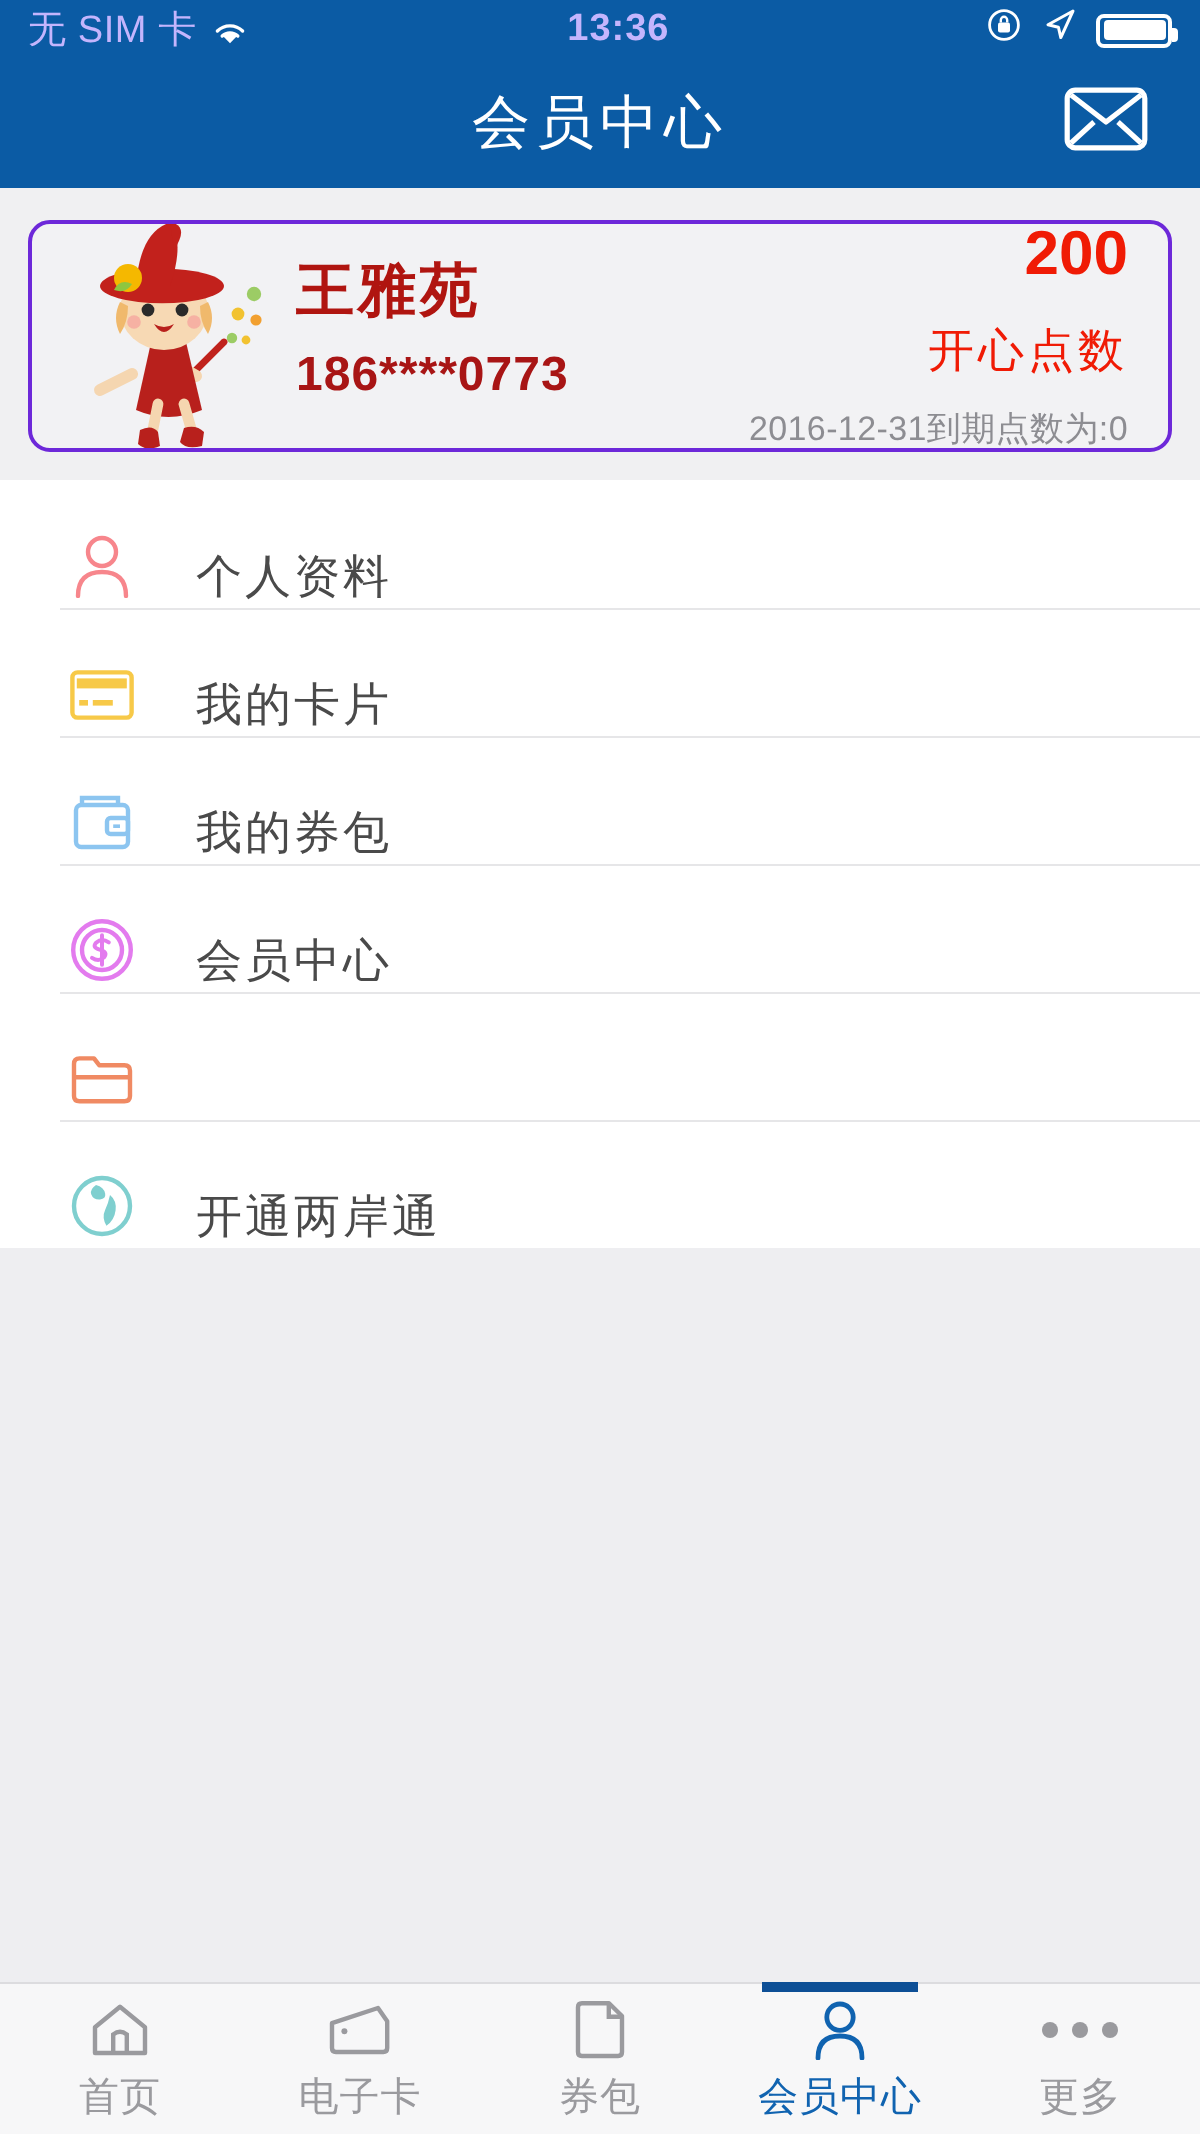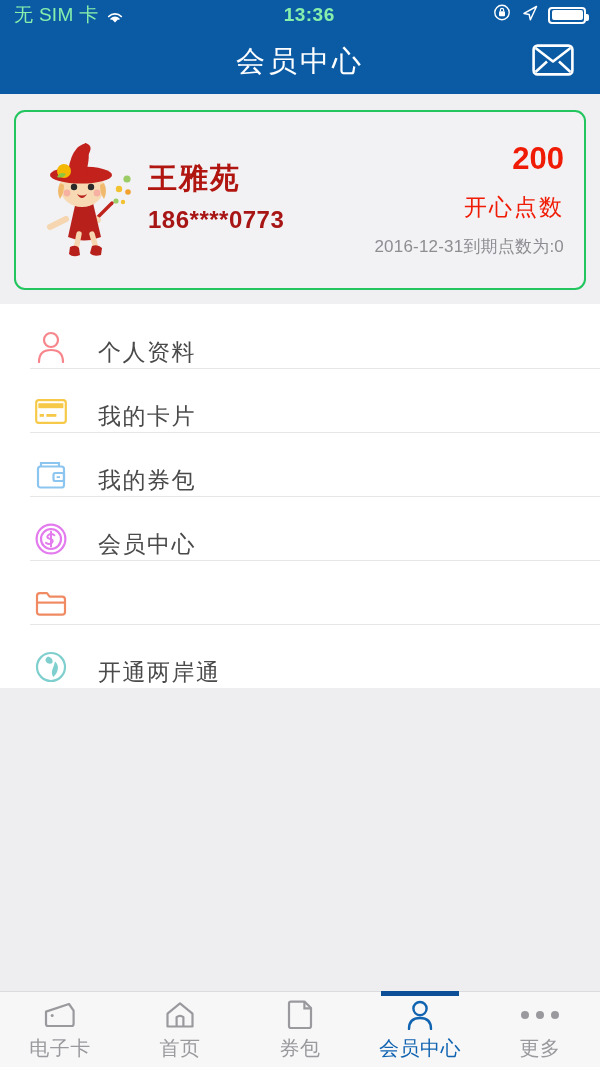--- a/index.html
+++ b/index.html
@@ -7,21 +7,21 @@
   body {
     font-family:"Liberation Sans","DejaVu Sans",sans-serif;
     background:#eeeef1;
     overflow:hidden;
     position:relative;
   }
   .phone { width:600px; height:1067px; position:relative; display:flex; flex-direction:column; }
 
   
   .statusbar {
-    height:30px; background:#0b5ba4; color:#86efac;
+    height:30px; background:#0b5ba4; color:#c4b5fd;
     display:flex; align-items:center; padding:0 14px;
     font-size:19px; letter-spacing:.3px; flex:0 0 30px;
   }
   .sb-left { display:flex; align-items:center; gap:7px; }
   .sb-center { flex:1; text-align:center; font-size:19px; font-weight:600; letter-spacing:.5px;}
   .sb-right { display:flex; align-items:center; gap:9px; }
   .wifi-ico { display:inline-block; width:20px; height:15px; position:relative; }
   .batt { width:38px; height:17px; border:2px solid #fff; border-radius:4px; position:relative; }
   .batt::after { content:""; position:absolute; right:-5px; top:5px; width:3px; height:7px; background:#fff; border-radius:0 2px 2px 0;}
   .batt i { position:absolute; inset:1.5px; background:#fff; border-radius:2px; display:block;}
@@ -31,22 +31,22 @@
     height:64px; background:#0b5ba4; color:#fff;
     display:flex; align-items:center; justify-content:center;
     position:relative; flex:0 0 64px;
   }
   .nav-title { font-size:29px; letter-spacing:3px; font-weight:400; }
   .nav-mail { position:absolute; right:26px; top:50%; transform:translateY(-50%); cursor:pointer; }
 
   
   .card-wrap { background:#f0f0f2; padding:16px 14px 14px 14px; flex:0 0 auto; }
   .member-card {
-    border:2px solid #22c55e; border-radius:11px;
-    background:#f2f2f4; height:180px;
+    border:2px solid #6d28d9; border-radius:11px;
+    background:#f2f2f4; height:116px;
     display:flex; align-items:center; position:relative; overflow:hidden;
   }
   .avatar { width:120px; height:130px; flex:0 0 120px; position:relative; margin-left:8px;}
   .mc-mid { flex:1; display:flex; flex-direction:column; justify-content:center; padding-left:4px; margin-top:-6px;}
   .mc-name { font-size:29px; color:#b01510; font-weight:600; letter-spacing:2px; line-height:1.25;}
   .mc-phone { font-size:24px; color:#a81515; font-weight:700; letter-spacing:.5px; margin-top:9px;}
   .mc-right { text-align:right; padding-right:20px; display:flex; flex-direction:column; align-items:flex-end; justify-content:center;}
   .mc-points { font-size:31px; color:#f01b05; font-weight:600; line-height:1.1;}
   .mc-points-label { font-size:23px; color:#f01b05; letter-spacing:2px; margin-top:16px;}
   .mc-expire { font-size:17px; color:#8d8d92; margin-top:12px; letter-spacing:.2px;}
@@ -264,36 +264,36 @@
     </div>
 
   </div>
 
   <div class="filler"></div>
 
   <div class="tabbar">
 
     <div class="tab">
       <span class="tab-ico">
+        <svg width="30" height="28" viewBox="0 0 30 28">
+          <path d="M2.5 12.6 L15 2.4 L27.5 12.6 L27.5 25.5 L2.5 25.5 Z" stroke="#9a9a9e" stroke-width="2.2" fill="none" stroke-linejoin="round"></path>
+          <path d="M11.6 25.5 L11.6 16.2 Q15 13.6 18.4 16.2 L18.4 25.5" stroke="#9a9a9e" stroke-width="2.2" fill="none"></path>
+        </svg>
+      </span>
+      <span class="tab-label">首页</span>
+    </div>
+
+    <div class="tab">
+      <span class="tab-ico">
         <svg width="32" height="26" viewBox="0 0 32 26">
           <path d="M2 9.6 L25 2 L29.6 8.6 L29.6 22 Q29.6 24 27.6 24 L4 24 Q2 24 2 22 Z" stroke="#9a9a9e" stroke-width="2.2" fill="none" stroke-linejoin="round"></path>
           <circle cx="8.2" cy="13.6" r="1.5" fill="#9a9a9e"></circle>
         </svg>
       </span>
       <span class="tab-label">电子卡</span>
-    </div>
-
-    <div class="tab">
-      <span class="tab-ico">
-        <svg width="30" height="28" viewBox="0 0 30 28">
-          <path d="M2.5 12.6 L15 2.4 L27.5 12.6 L27.5 25.5 L2.5 25.5 Z" stroke="#9a9a9e" stroke-width="2.2" fill="none" stroke-linejoin="round"></path>
-          <path d="M11.6 25.5 L11.6 16.2 Q15 13.6 18.4 16.2 L18.4 25.5" stroke="#9a9a9e" stroke-width="2.2" fill="none"></path>
-        </svg>
-      </span>
-      <span class="tab-label">首页</span>
     </div>
 
     <div class="tab">
       <span class="tab-ico">
         <svg width="26" height="30" viewBox="0 0 26 30">
           <path d="M2 3.6 Q2 1.6 4 1.6 L17.5 1.6 L24 8 L24 26 Q24 28 22 28 L4 28 Q2 28 2 26 Z" stroke="#9a9a9e" stroke-width="2.2" fill="none" stroke-linejoin="round"></path>
           <path d="M17.4 2 L17.4 8.4 L23.8 8.4" stroke="#9a9a9e" stroke-width="2.2" fill="none"></path>
         </svg>
       </span>
       <span class="tab-label">券包</span>

